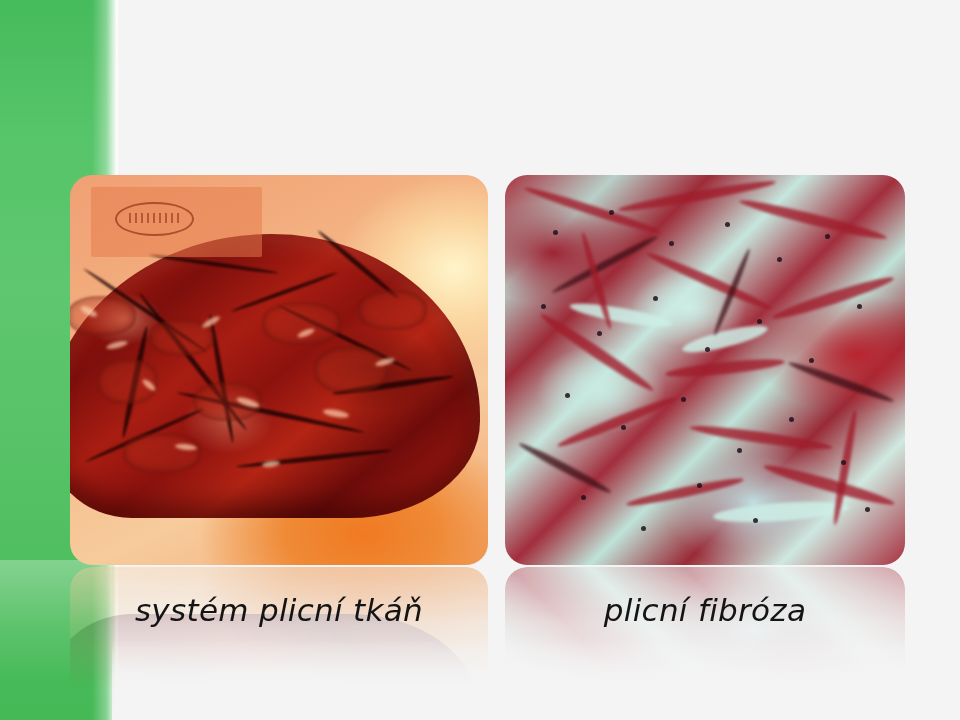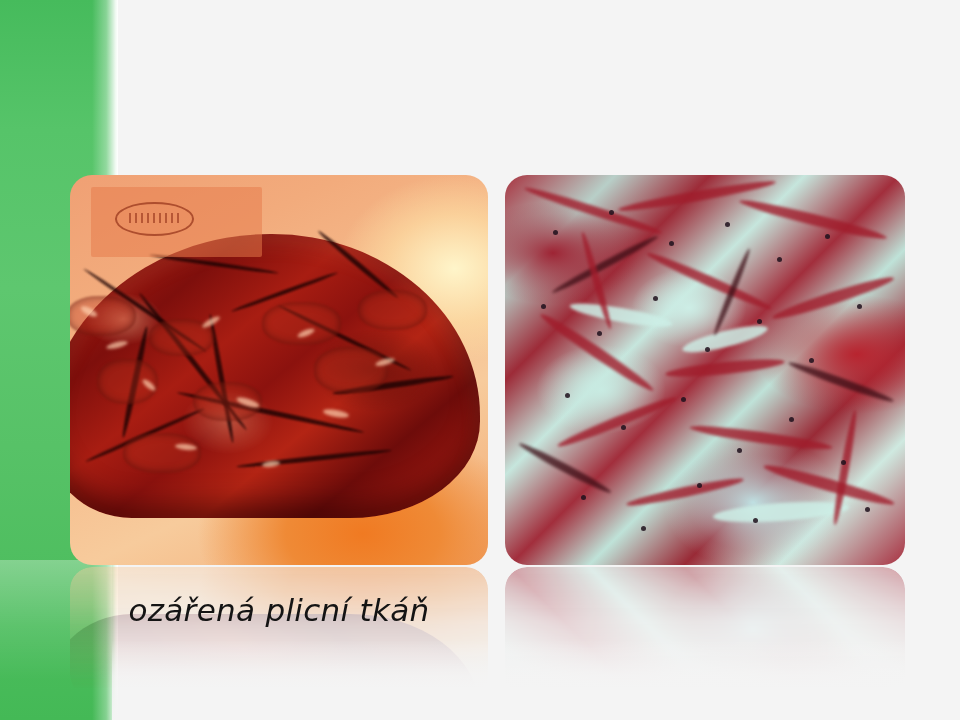--- a/index.html
+++ b/index.html
@@ -379,16 +379,17 @@
       </div>
     </div>
 
     <div class="pic-reflection" style="top:392px; height:130px;">
       <div class="pic-inner histo-bg" style="height:390px; top:-260px;"></div>
     </div>
   </div>
 
   <div id="bottom-fade"></div>
 
-  <div id="caption-left" class="caption">ozářená plicní tkáň</div>
-
+  <div id="caption-left" class="caption">systém plicní tkáň</div>
+
+  <div id="caption-right" class="caption">plicní fibróza</div>
 
 </div>
 
 </body></html>

